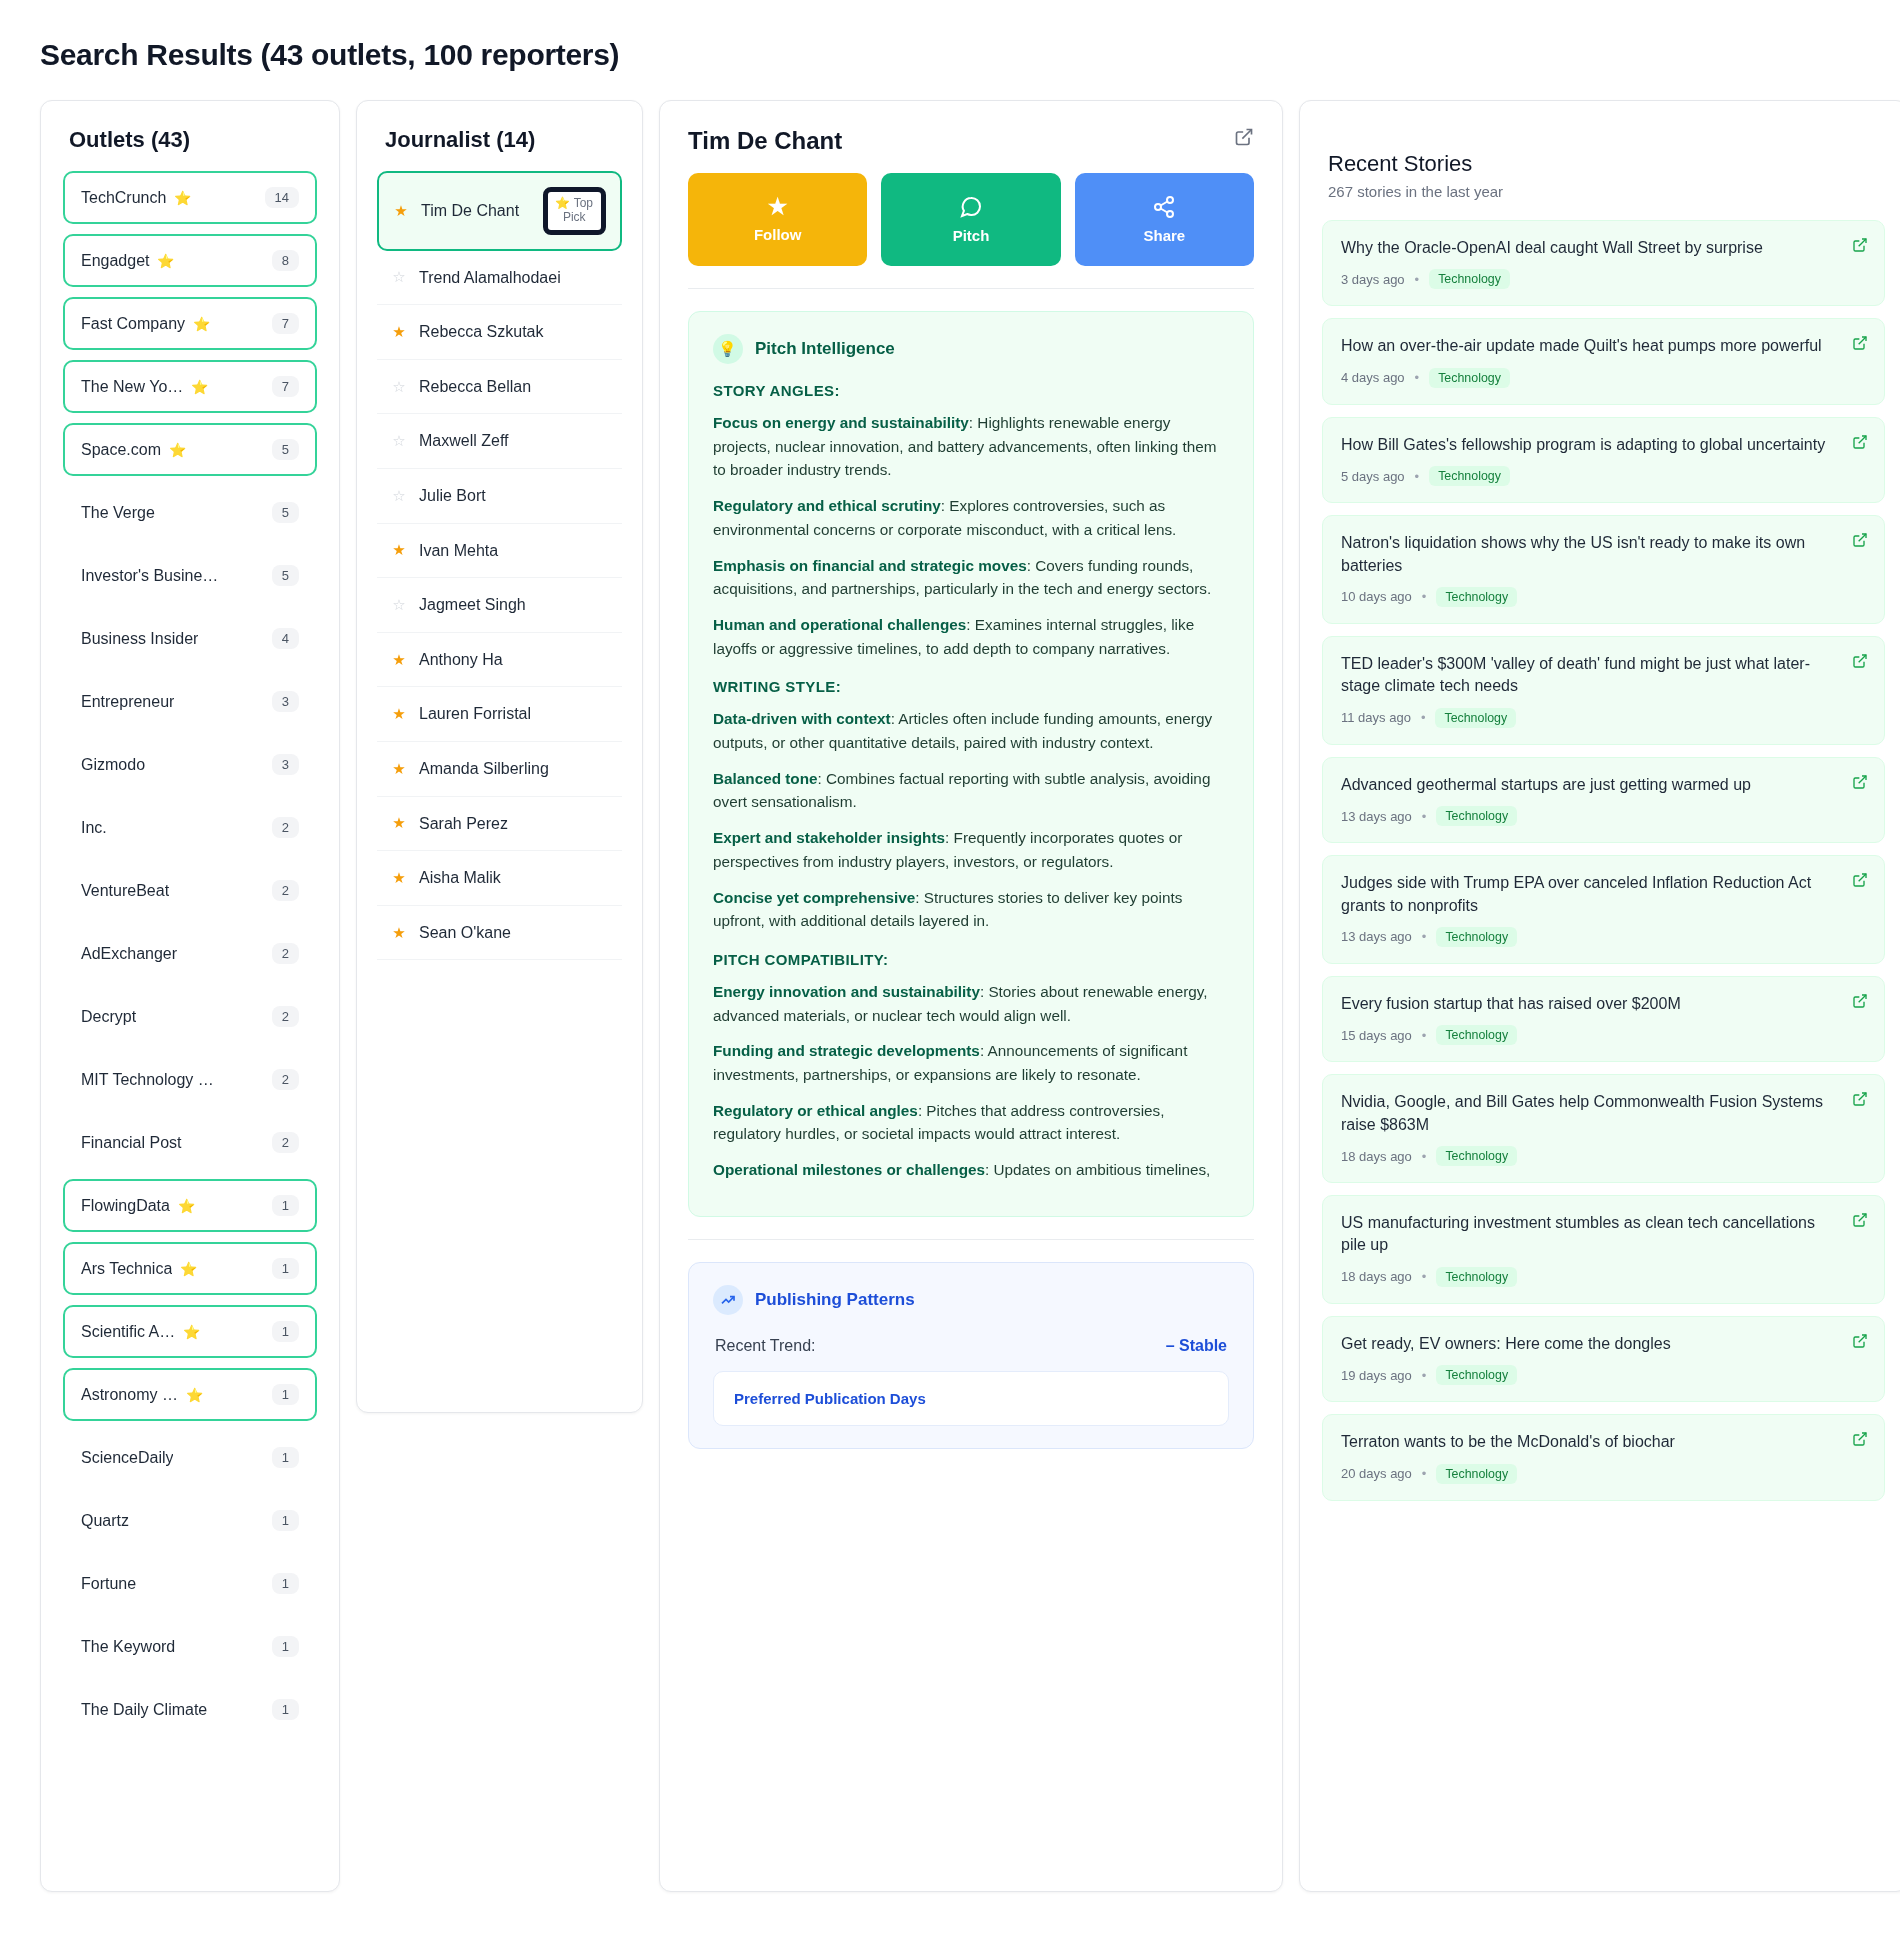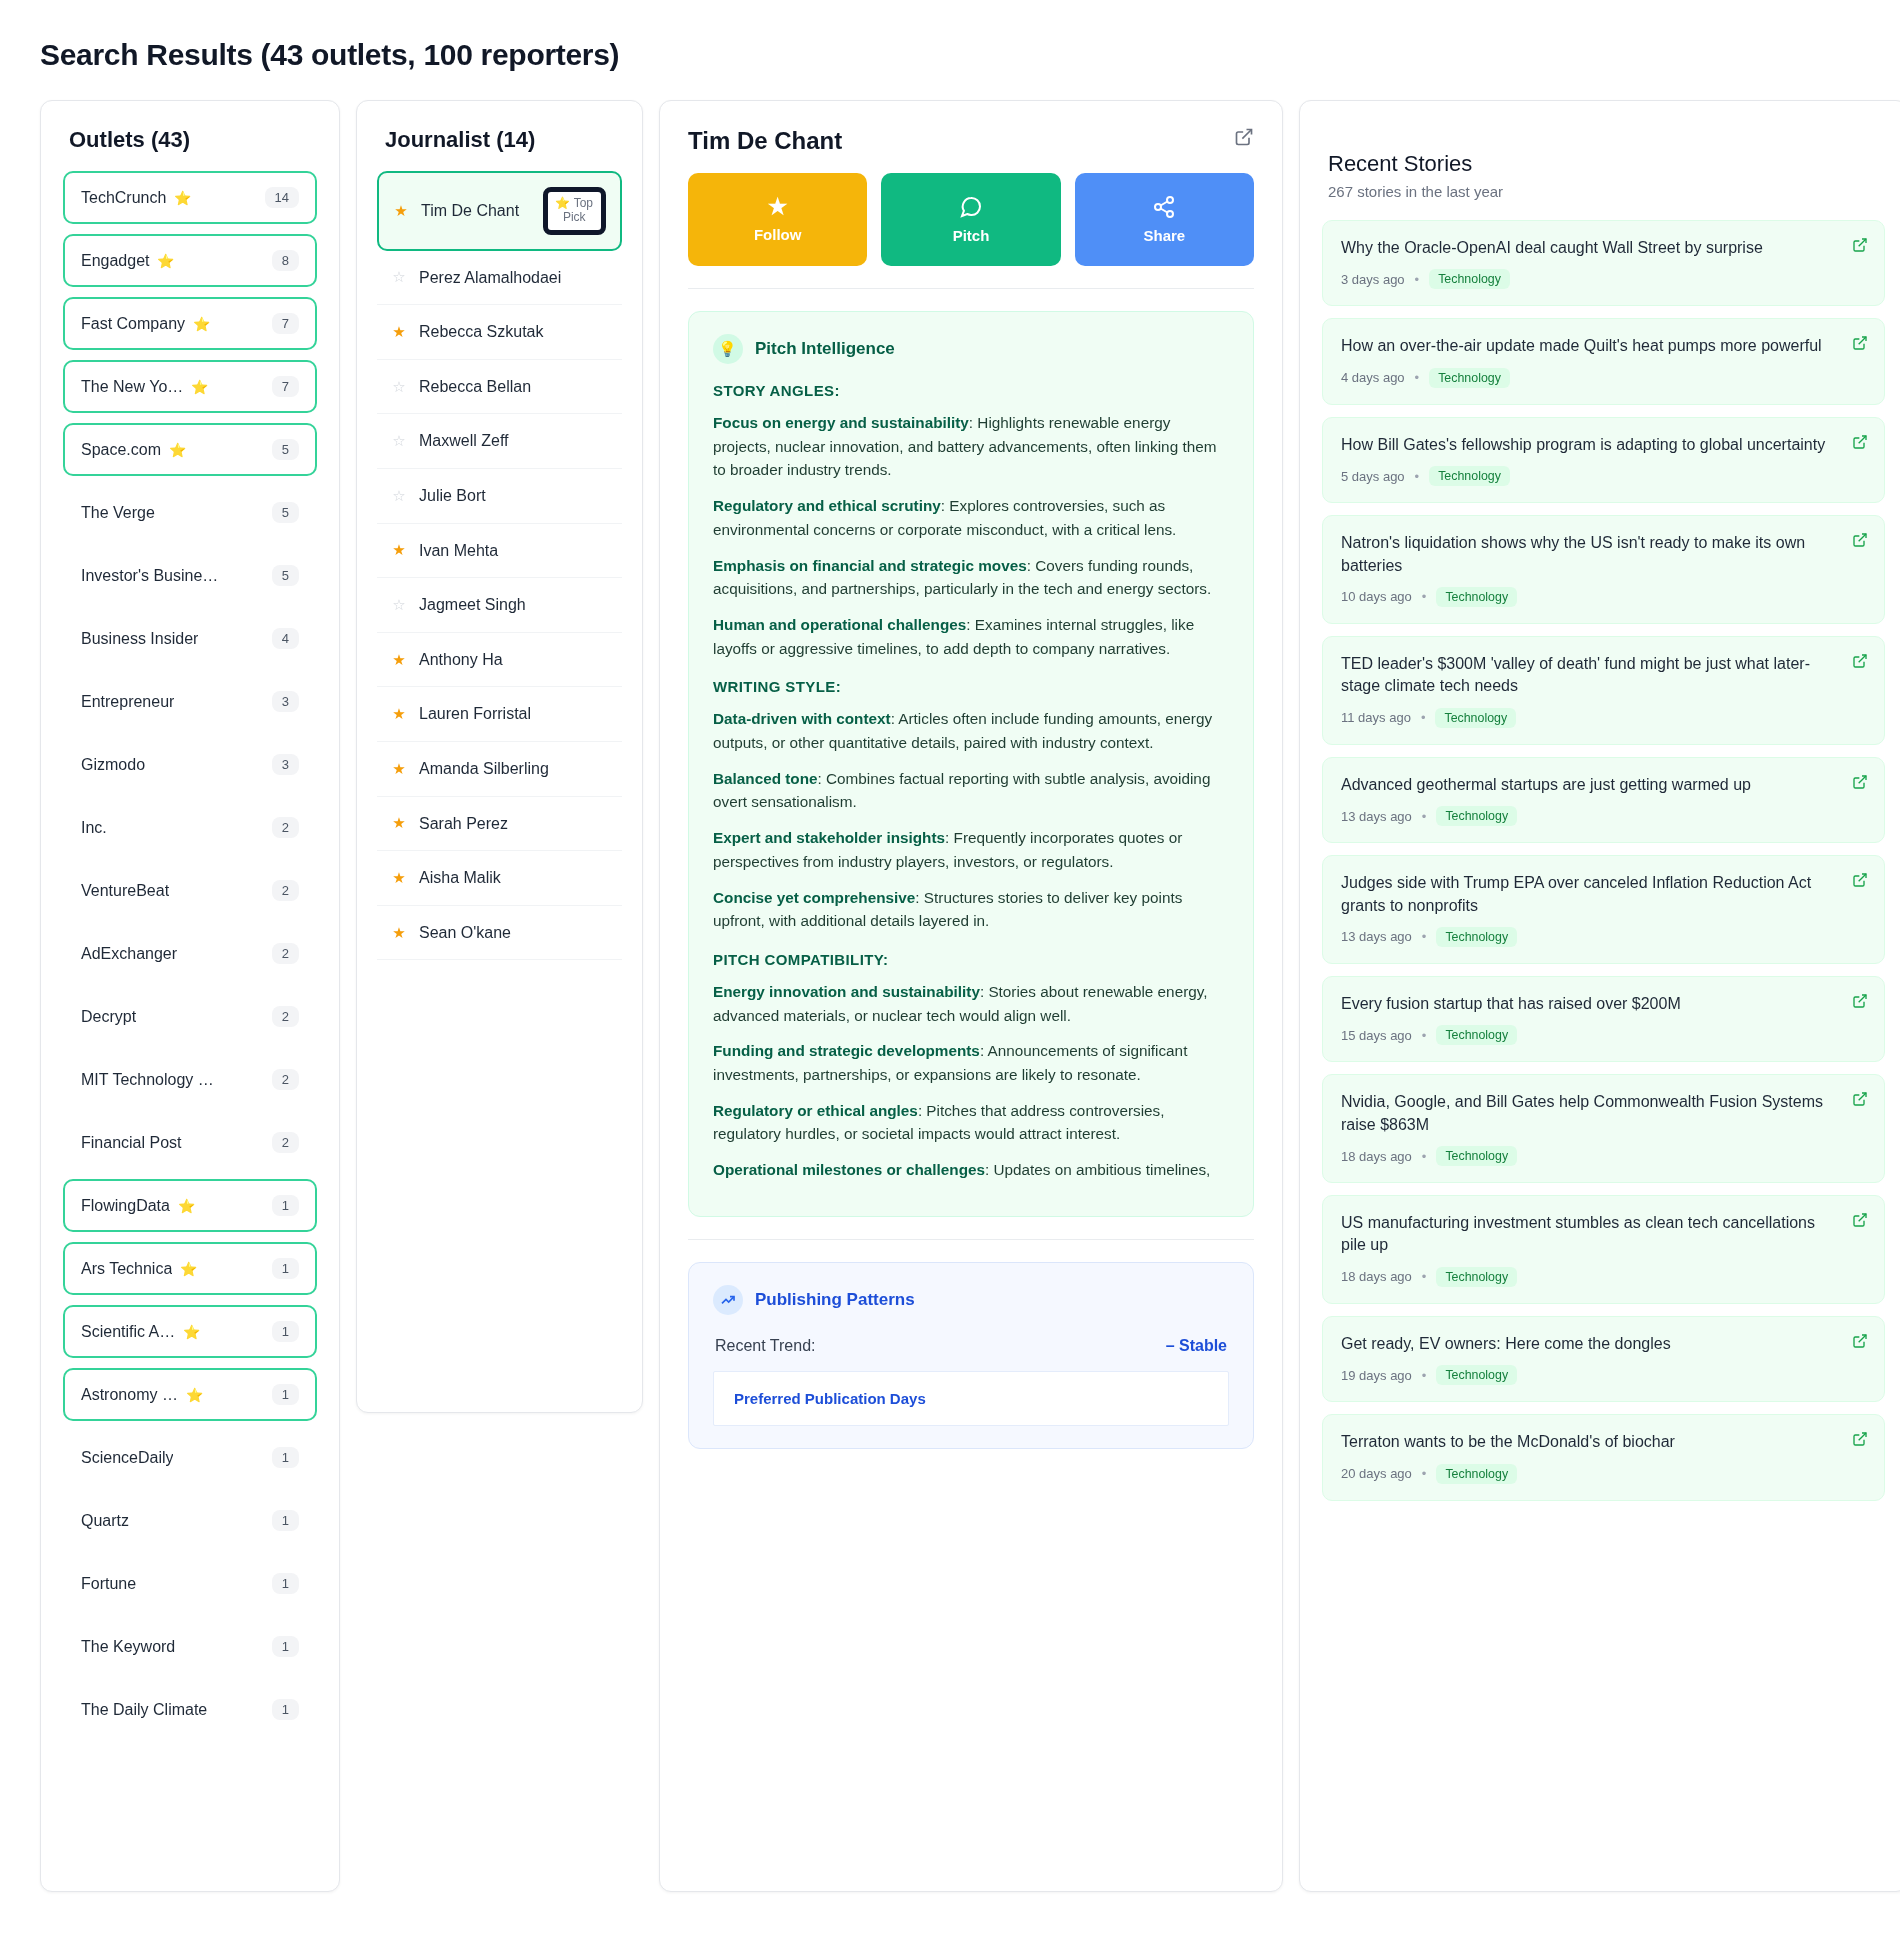--- a/index.html
+++ b/index.html
@@ -187,21 +187,21 @@
     margin-bottom: 12px;
   }
   .bullet b { color: #065f46; }
 
   .trend-row {
     display: flex; align-items: center; justify-content: space-between;
     font-size: 16px; color: #374151; padding: 4px 2px 16px 2px;
   }
   .trend-value { color: #1d4ed8; font-weight: bold; }
   .pub-days-box {
-    background: #ffffff; border: 1px solid #e4ecfb; border-radius: 2px;
+    background: #ffffff; border: 1px solid #e4ecfb; border-radius: 10px;
     padding: 18px 20px; font-size: 15px; font-weight: bold; color: #1d4ed8;
   }
 
   
   .stories-head { padding: 26px 28px 6px 28px; }
   .stories-title { font-size: 22px; font-weight: normal; color: #111827; margin-top: 24px; }
   .stories-sub { font-size: 15px; color: #6b7280; margin-top: 6px; }
   .stories-list { padding: 14px 22px 20px 22px; }
 
   .story {
@@ -407,21 +407,21 @@
     <div class="card col-journalist">
       <div class="col-header">Journalist (14)</div>
       <div class="journalist-list" id="journalist-list">
           <div class="j-row selected">
             <span class="j-star on">★</span>
             <span class="j-name">Tim De Chant</span>
             <span class="top-pick">⭐ Top<br>Pick</span>
           </div>
           <div class="j-row">
             <span class="j-star off">☆</span>
-            <span class="j-name">Perez Alamalhodaei</span>
+            <span class="j-name">Trend Alamalhodaei</span>
           </div>
           <div class="j-row">
             <span class="j-star on">★</span>
             <span class="j-name">Rebecca Szkutak</span>
           </div>
           <div class="j-row">
             <span class="j-star off">☆</span>
             <span class="j-name">Rebecca Bellan</span>
           </div>
           <div class="j-row">

